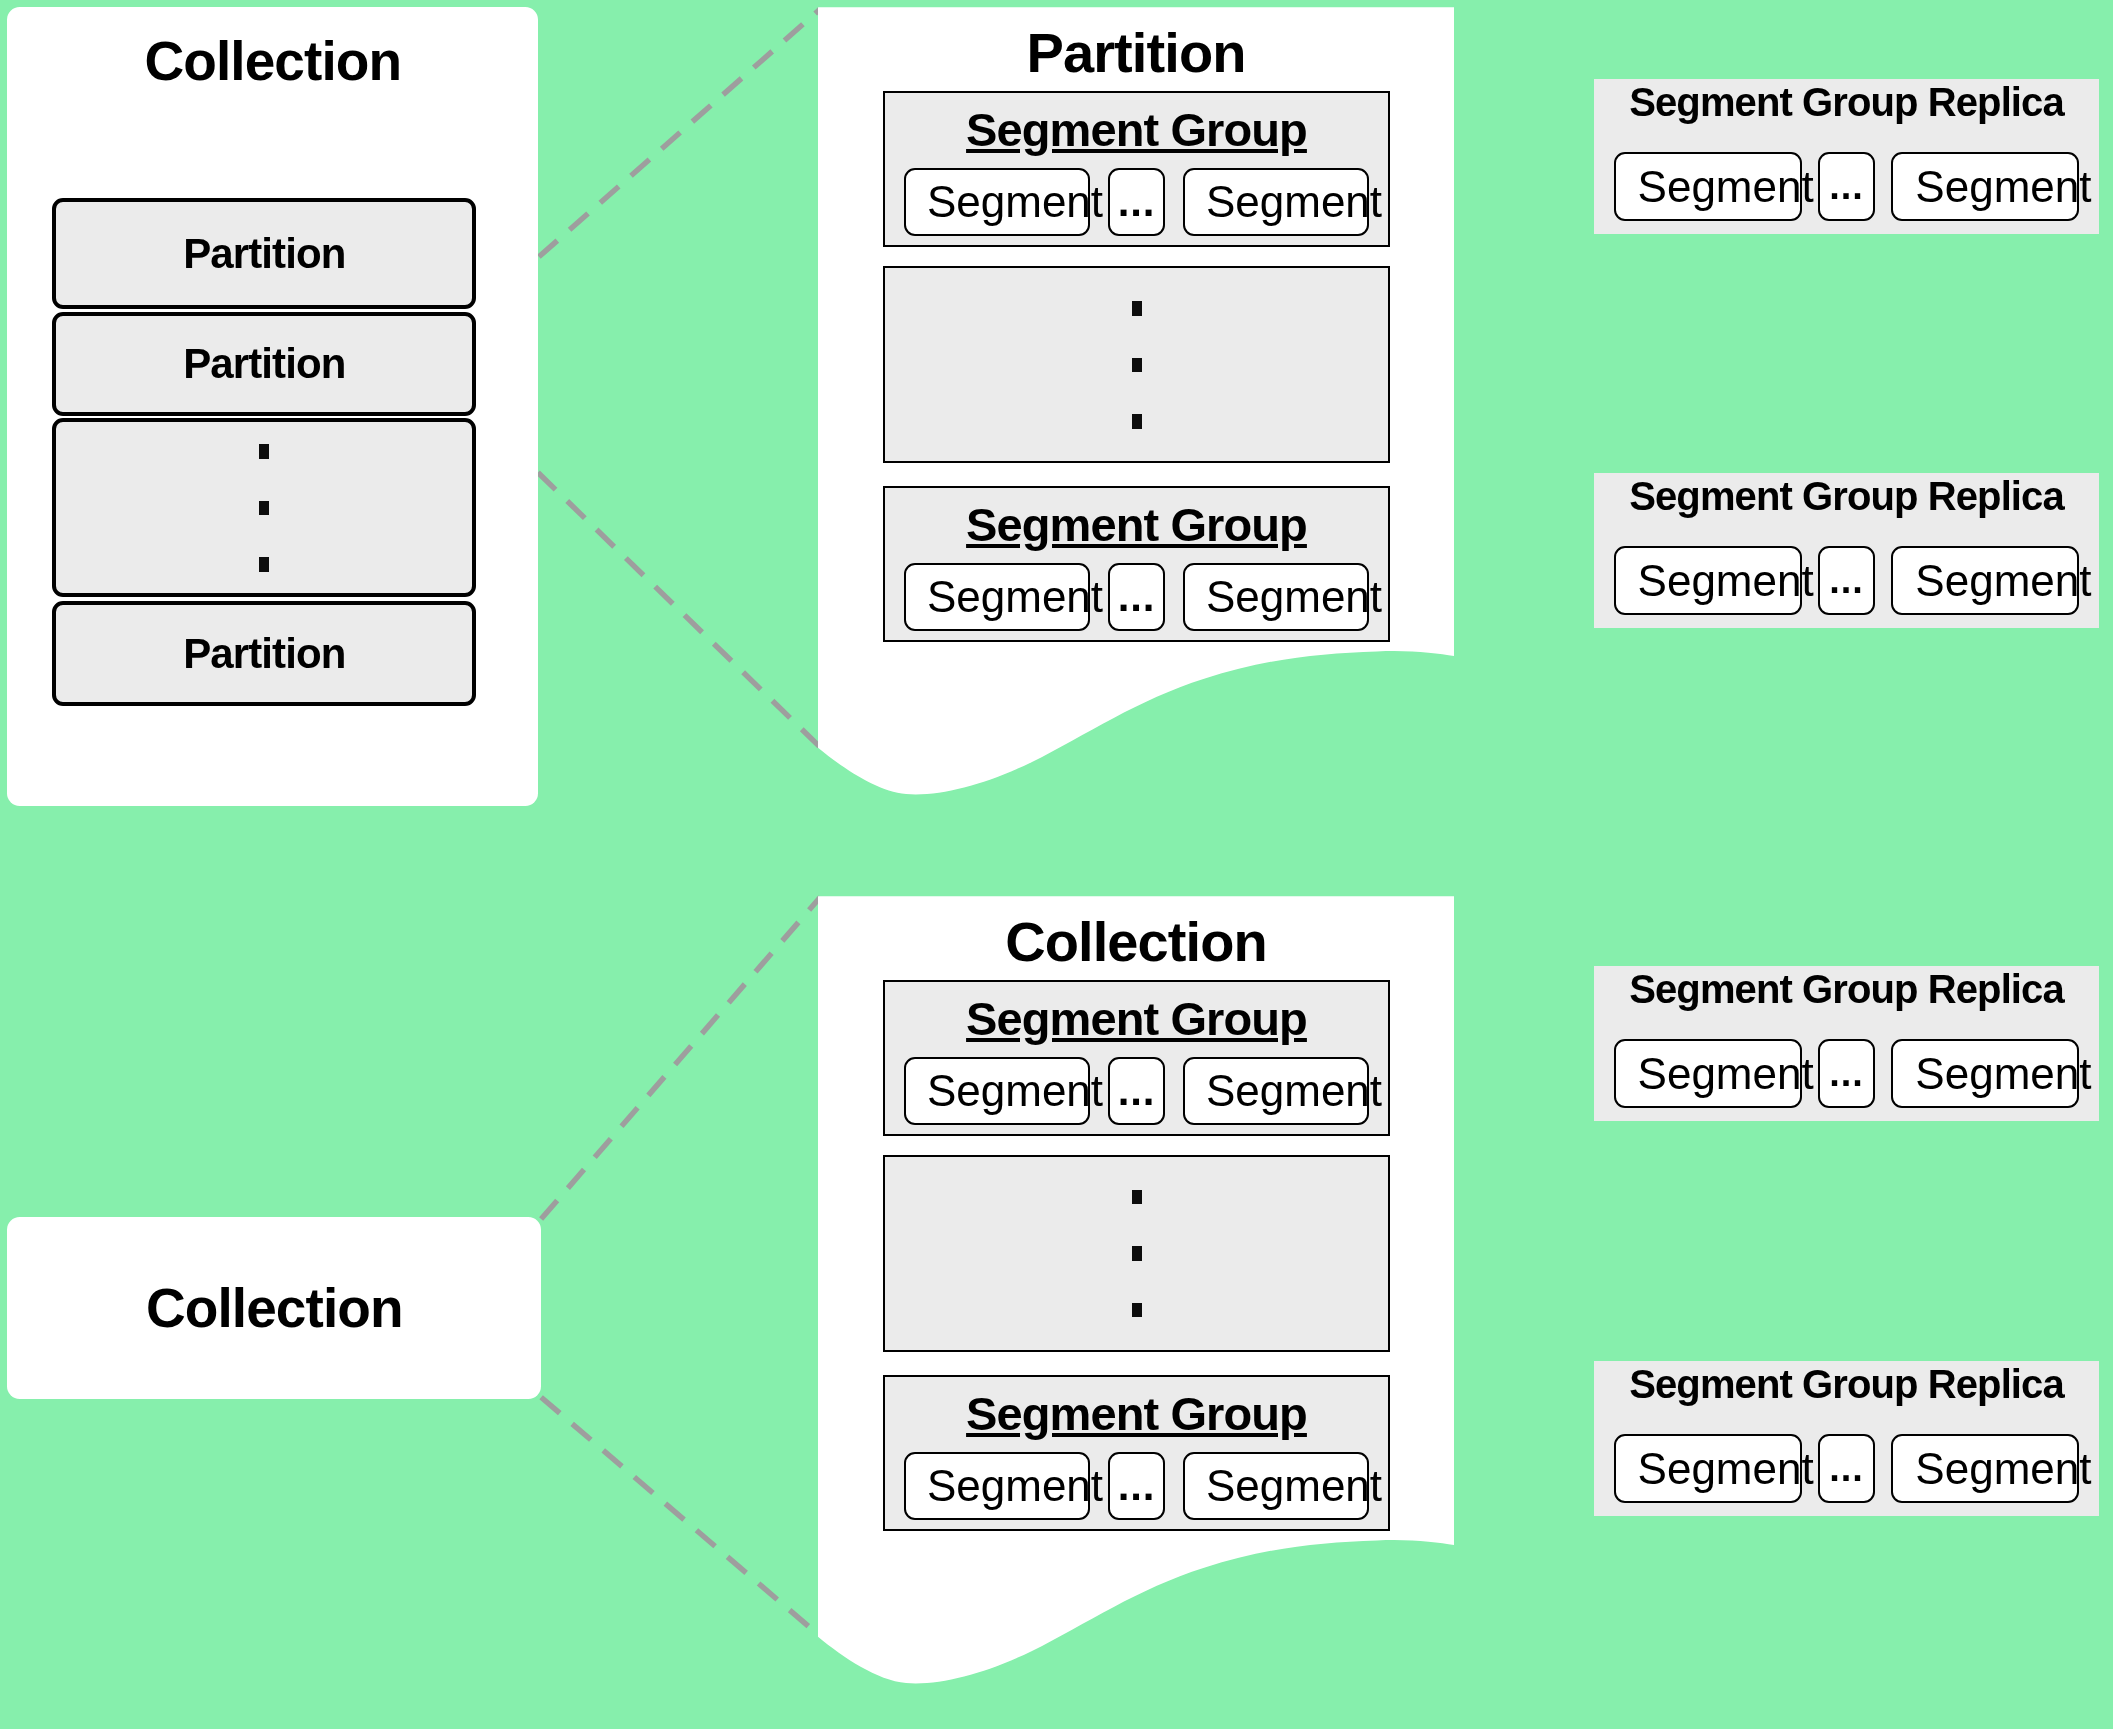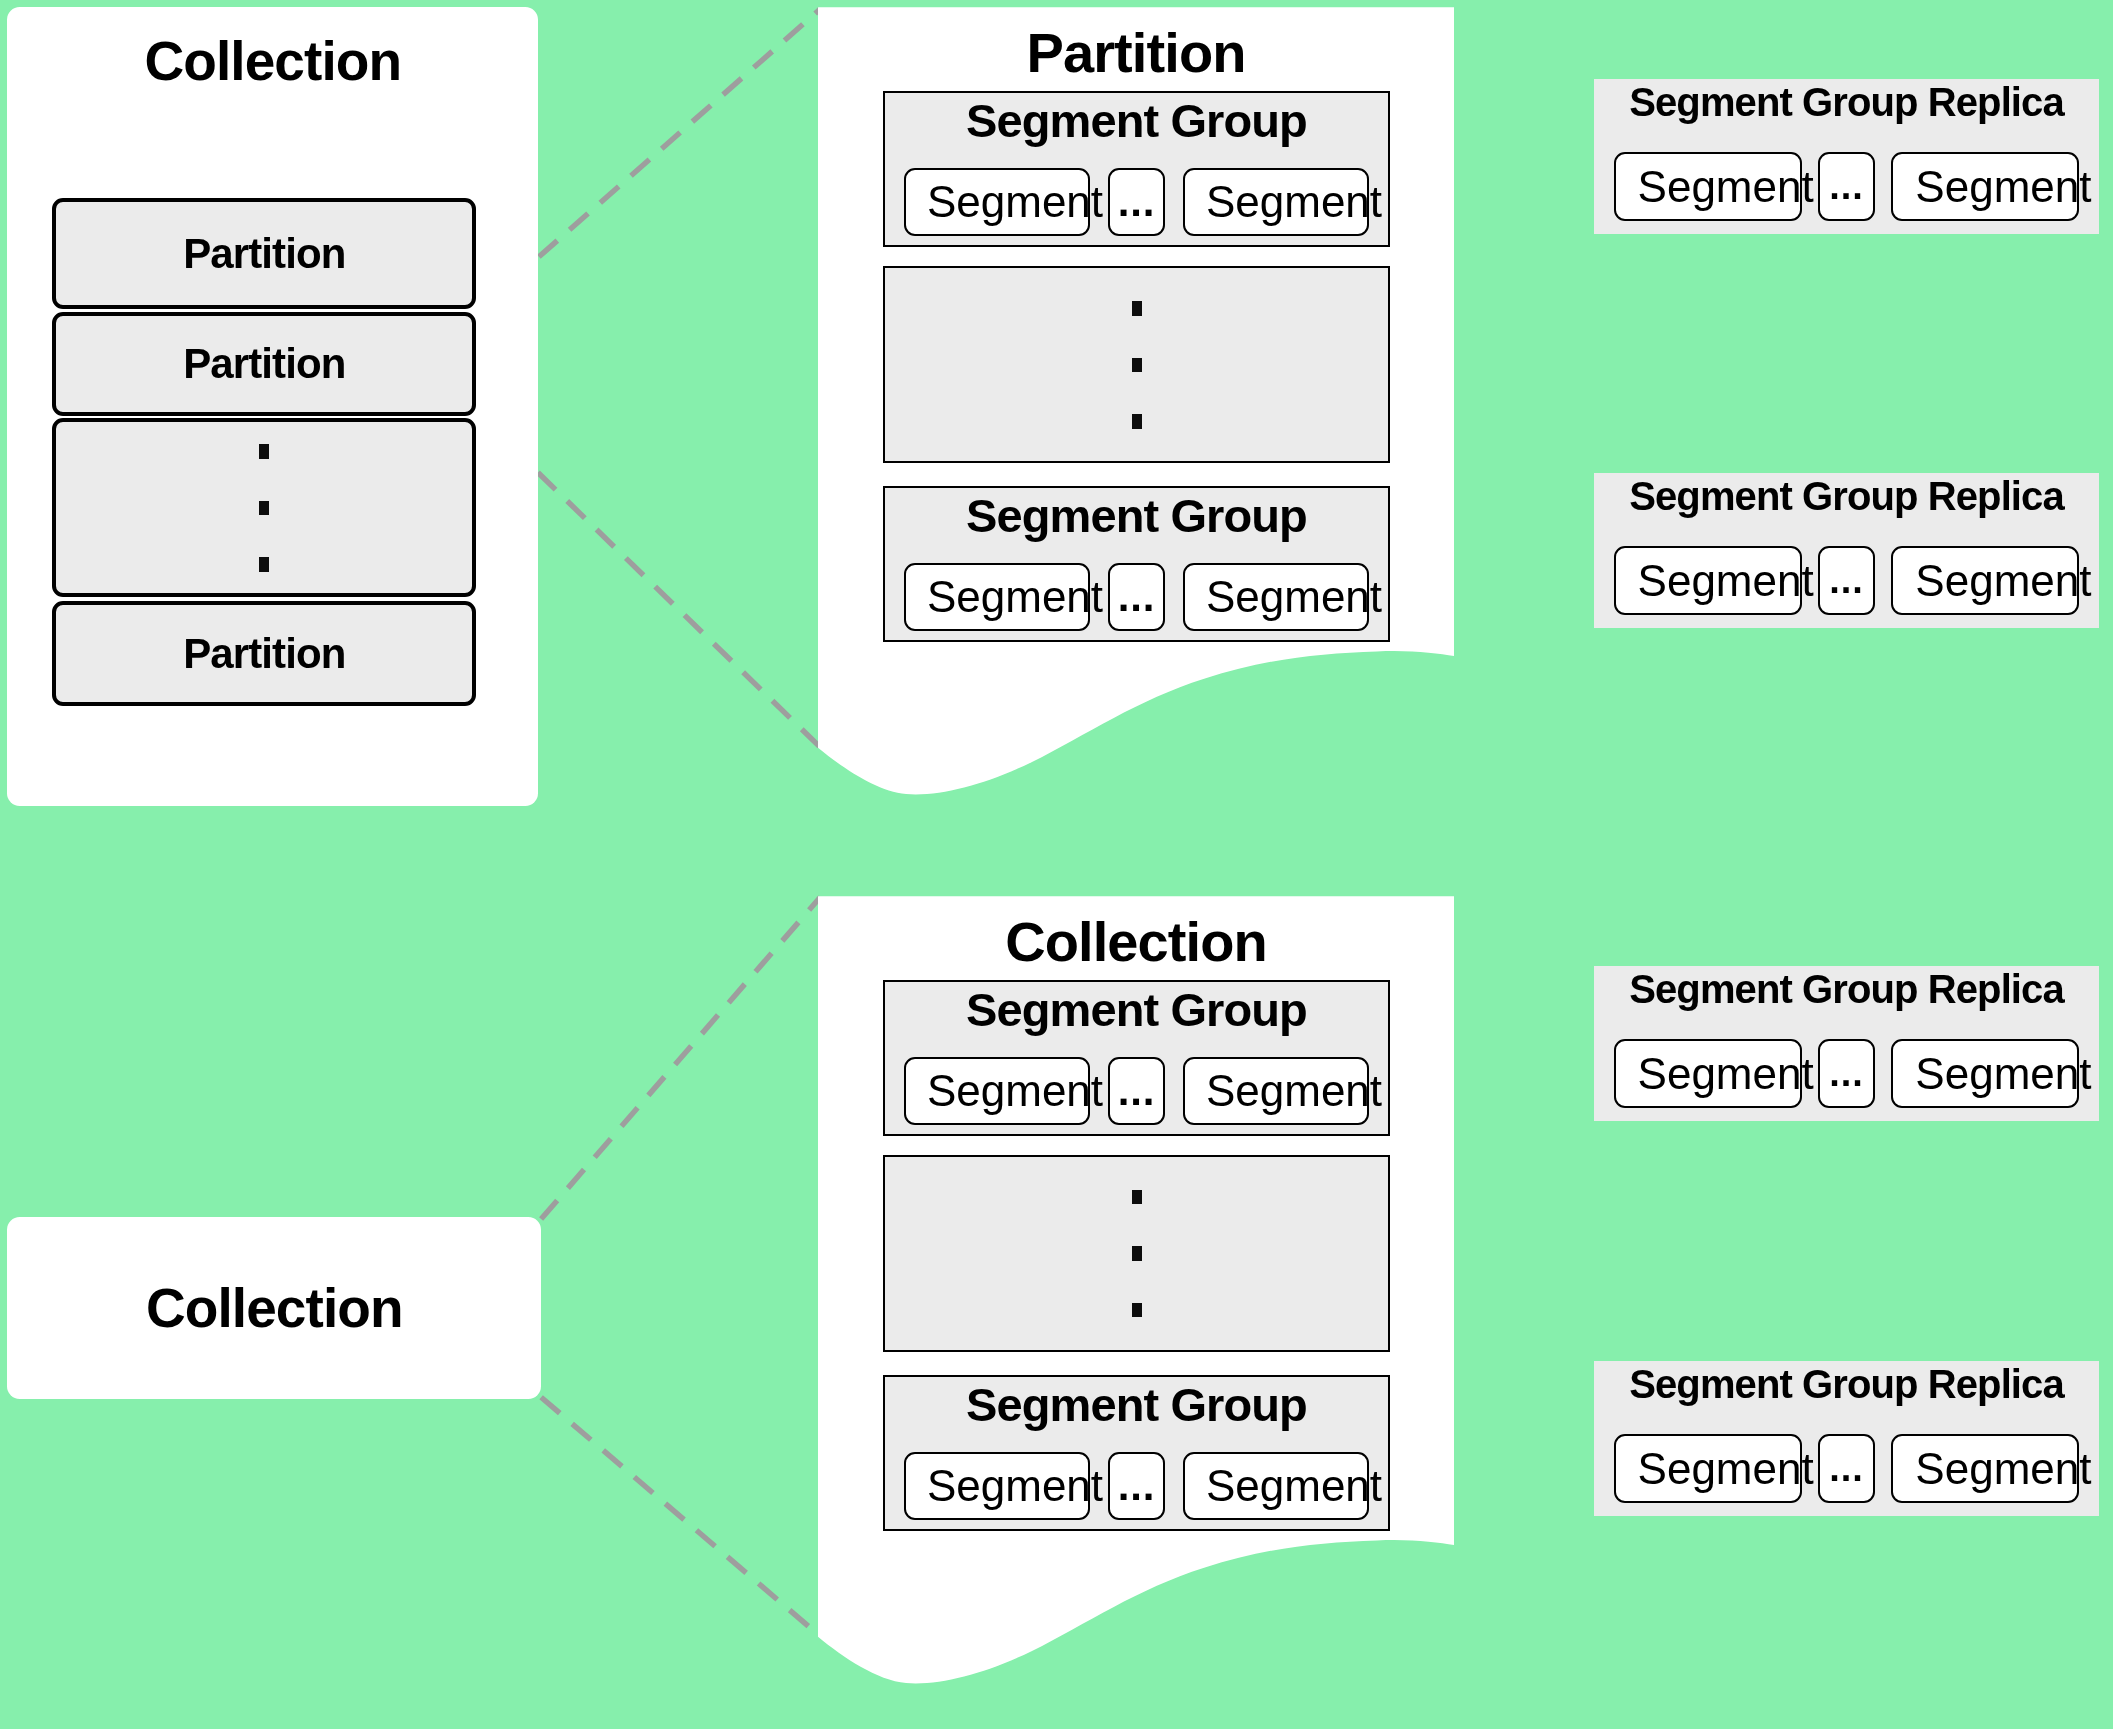--- a/index.html
+++ b/index.html
@@ -19,21 +19,21 @@
   .partition-label{font-weight:bold;font-size:42px;letter-spacing:-0.9px;}
 
   
   .vdots{display:flex;flex-direction:column;align-items:center;justify-content:center;gap:42px;
          width:100%;height:100%;}
   .vdot{width:10px;height:14.5px;background:#0d0d0d;}
 
   
   .doc-title{font-weight:bold;font-size:56px;text-align:center;letter-spacing:-0.9px;}
   .sgroup{box-sizing:border-box;background:#ebebeb;border:2.7px solid #000;}
-  .sgroup-title{font-weight:bold;font-size:47px;text-align:center;letter-spacing:-0.9px;}
+  .sgroup-title{font-weight:bold;font-size:47px;text-align:center;margin-top:9px;letter-spacing:-0.9px;text-decoration:underline;}
   .seg-row{position:absolute;left:0;right:0;display:flex;justify-content:center;gap:18px;}
   .segment{box-sizing:border-box;background:#fff;border:2.7px solid #000;border-radius:11px;
            display:flex;align-items:center;justify-content:center;font-size:44px;padding-left:36px;}
   .ellipsis-box{box-sizing:border-box;background:#fff;border:2.7px solid #000;border-radius:11px;
                 display:flex;align-items:center;justify-content:center;
                 font-size:42px;font-weight:bold;letter-spacing:0.9px;}
   .dots-box{box-sizing:border-box;background:#ebebeb;border:2.7px solid #000;}
 
   
   .replica{background:#ebebeb;}

